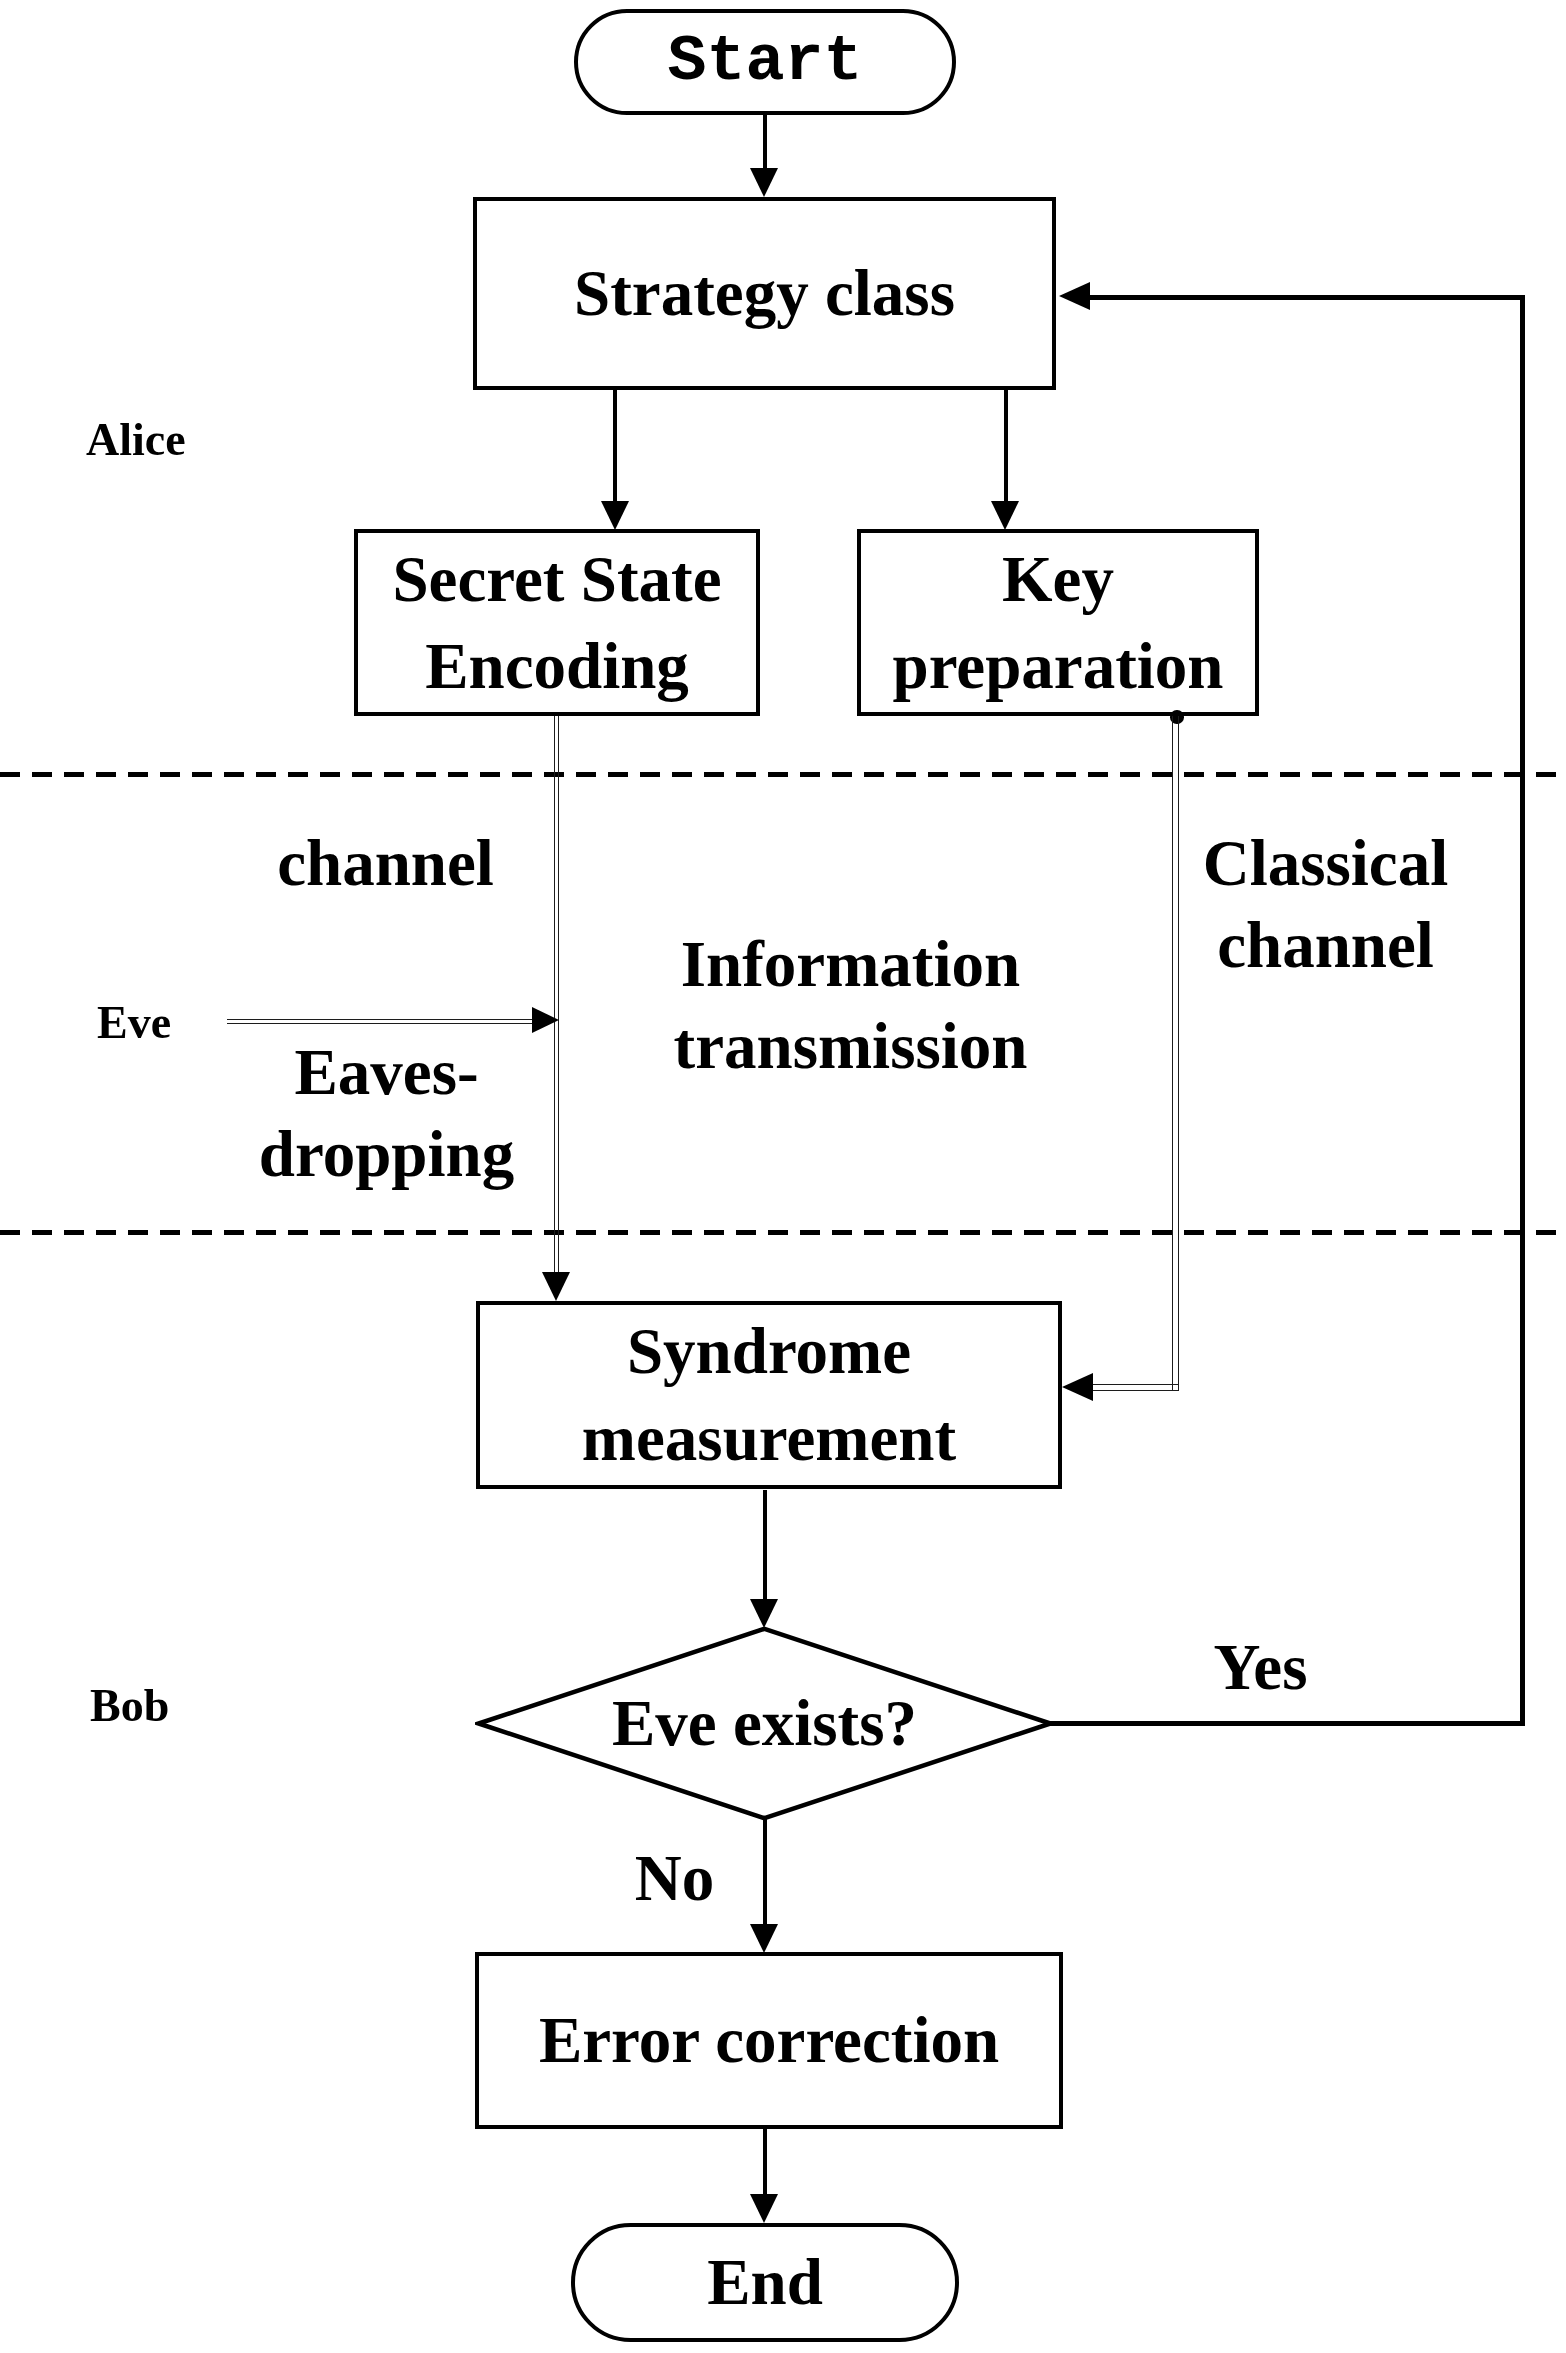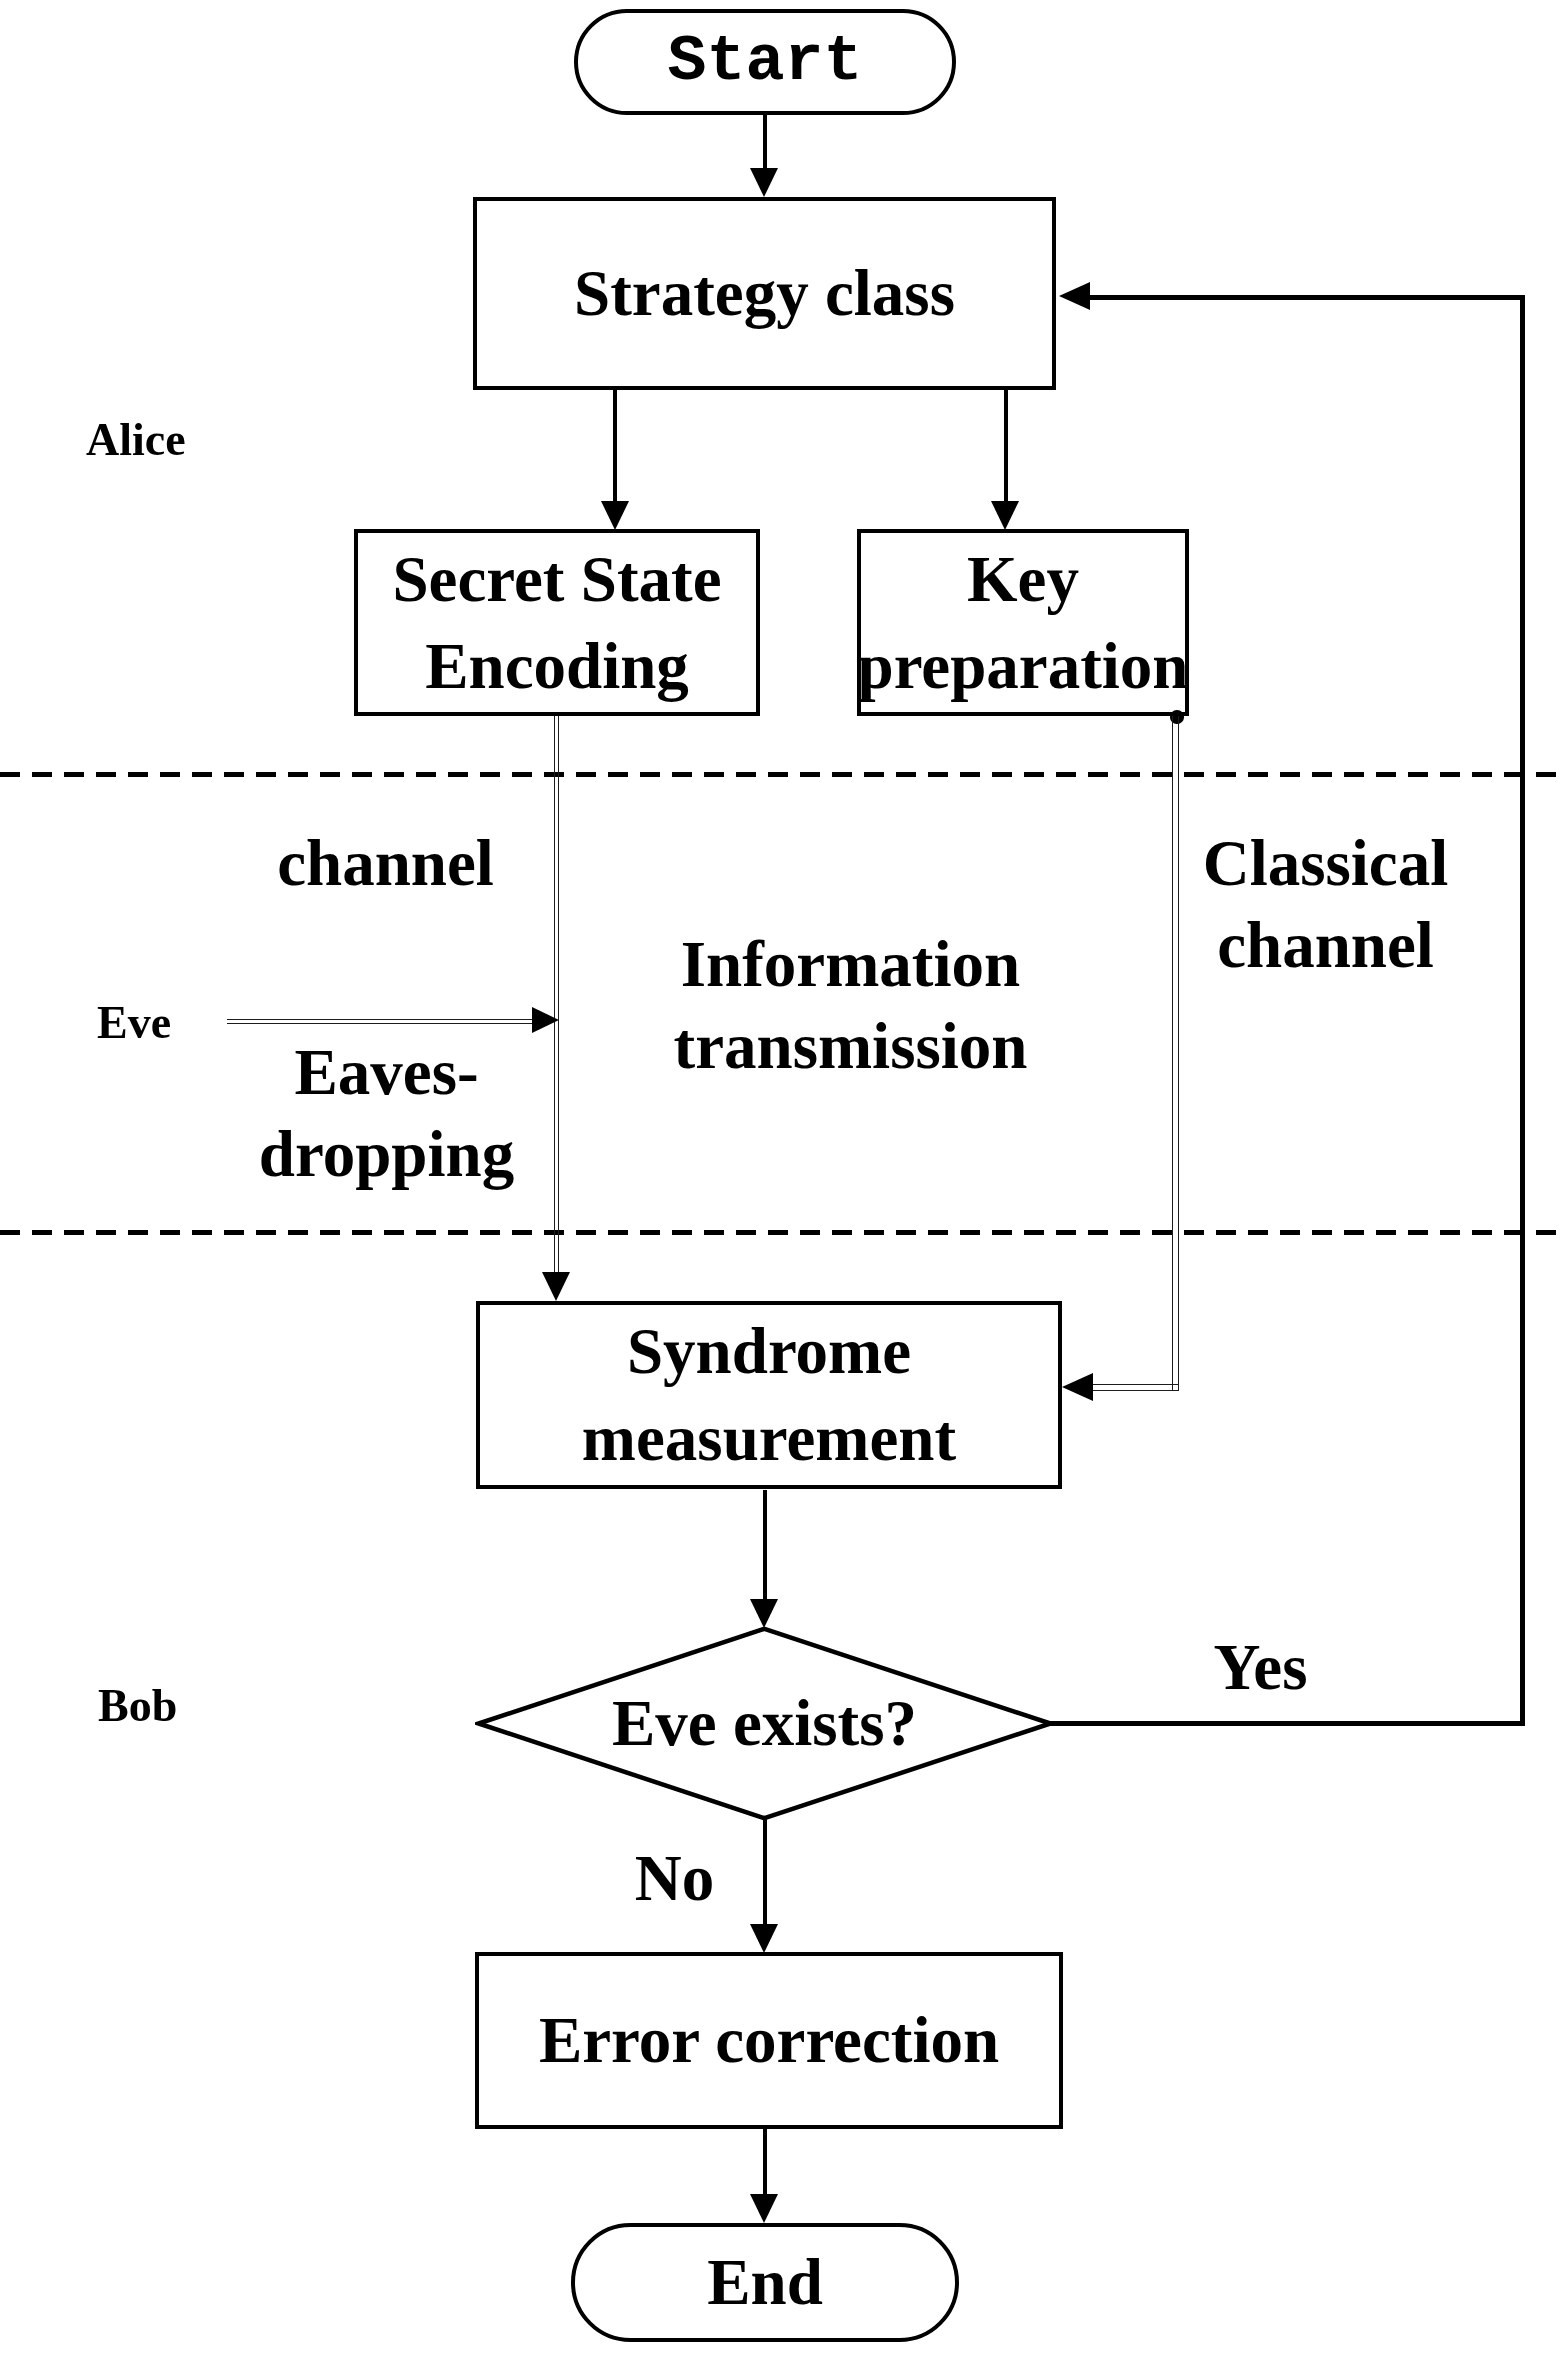--- a/index.html
+++ b/index.html
@@ -73,21 +73,21 @@
 </head>
 <body>
 
 <div id="canvas">
 
   <div class="dashed" style="top:772px;"></div>
   <div class="dashed" style="top:1230px;"></div>
 
   <div class="lbl lane" style="left:86px;top:404px;">Alice</div>
   <div class="lbl lane" style="left:97px;top:987px;">Eve</div>
-  <div class="lbl lane" style="left:90px;top:1670px;margin-left:8px;">Bob</div>
+  <div class="lbl lane" style="left:90px;top:1670px;">Bob</div>
 
   <div class="node terminator" style="left:574px;top:9px;width:382px;height:106px;font-family:Liberation Mono, monospace;">
     <div>Start</div>
   </div>
 
   <div class="vline" style="left:763px;top:115px;height:56px;"></div>
   <div class="ah ah-down" style="left:750px;top:168px;"></div>
 
   <div class="node" style="left:473px;top:197px;width:583px;height:193px;">
     <div>Strategy class</div>
@@ -96,21 +96,21 @@
   <div class="vline" style="left:613px;top:390px;height:115px;"></div>
   <div class="ah ah-down" style="left:601px;top:501px;"></div>
   <div class="vline" style="left:1004px;top:390px;height:115px;"></div>
   <div class="ah ah-down" style="left:991px;top:501px;"></div>
 
   <div class="node" style="left:354px;top:529px;width:406px;height:187px;">
     <div>Secret State</div>
     <div>Encoding</div>
   </div>
 
-  <div class="node" style="left:857px;top:529px;width:332px;height:187px;">
+  <div class="node" style="left:857px;top:529px;width:402px;height:187px;">
     <div>Key</div>
     <div>preparation</div>
   </div>
 
   <div class="dblv thin" style="left:554px;top:716px;height:560px;"></div>
   <div class="ah ah-down" style="left:542px;top:1272px;"></div>
 
   <div class="dot" style="left:1170px;top:710px;"></div>
   <div class="dblv wide" style="left:1172px;top:716px;height:675px;"></div>
   <div class="dblh wide" style="left:1092px;top:1384px;width:87px;"></div>

